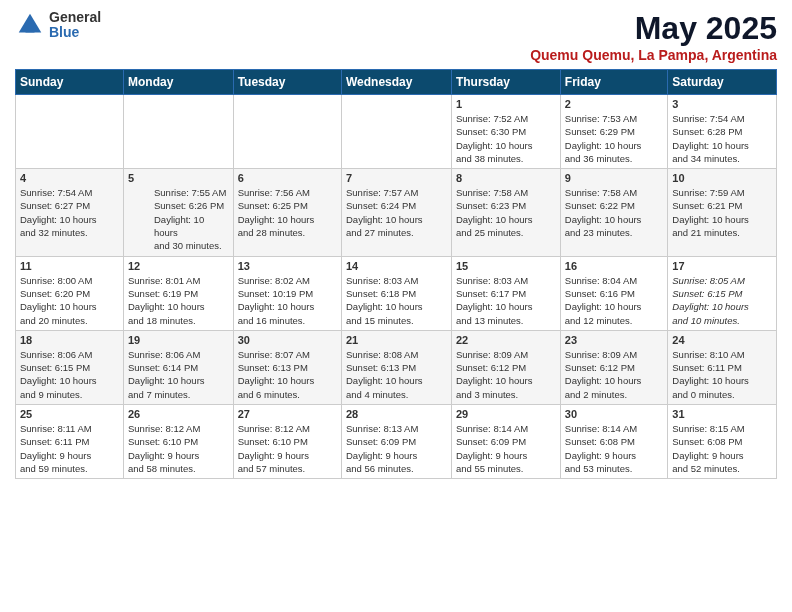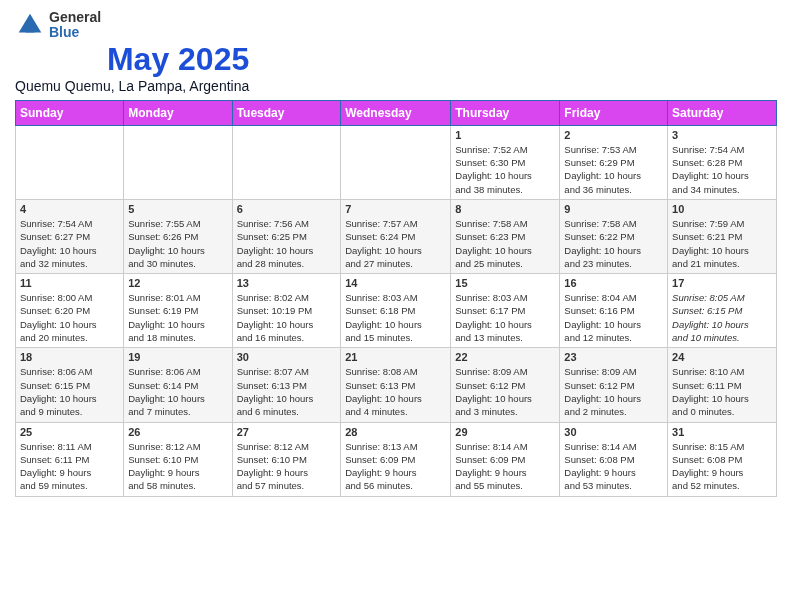--- a/index.html
+++ b/index.html
@@ -8,21 +8,20 @@
       background: #fff;
       width: 792px;
       min-height: 612px;
       padding: 10px 15px 15px 15px;
     }
     .header {
       display: flex;
       justify-content: space-between;
       align-items: flex-start;
       margin-bottom: 6px;
-      flex-direction: column;
     }
     .logo {
       display: flex;
       align-items: center;
       gap: 4px;
     }
     .logo-text {
       display: flex;
       flex-direction: column;
       line-height: 1.1;
@@ -40,35 +39,35 @@
     .logo-icon {
       width: 30px;
       height: 30px;
     }
     .title-block {
       text-align: right;
     }
     .month-title {
       font-size: 32px;
       font-weight: bold;
-      color: #1d4ed8;
+      color: #0f172a;
       text-align: right;
     }
     .location {
       font-size: 14px;
-      font-weight: normal;
-      color: #0f172a;
+      font-weight: bold;
+      color: #b91c1c;
     }
     .calendar {
       width: 100%;
       border-collapse: collapse;
       border: 1px solid #ccc;
     }
     .calendar th {
-      background-color: #d946ef;
+      background-color: #0c4a6e;
       color: #fff;
       font-size: 12px;
       font-weight: bold;
       padding: 5px 4px;
       text-align: left;
       border: 1px solid #2a6ab0;
     }
     .calendar td {
       vertical-align: top;
       border: 1px solid #ccc;
@@ -159,21 +158,21 @@
       <tr>
         <td>
           <span class="day-number">4</span>
           <div class="cell-content" style="white-space: pre-line;">Sunrise: 7:54 AM
 Sunset: 6:27 PM
 Daylight: 10 hours
 and 32 minutes.</div>
         </td>
         <td>
           <span class="day-number">5</span>
-          <div class="cell-content" style="white-space: pre-line;">Sunrise: 7:55 AM
+          <div class="cell-content" style="white-space: pre-line; margin-left: 26px;">Sunrise: 7:55 AM
 Sunset: 6:26 PM
 Daylight: 10 hours
 and 30 minutes.</div>
         </td>
         <td>
           <span class="day-number">6</span>
           <div class="cell-content" style="white-space: pre-line;">Sunrise: 7:56 AM
 Sunset: 6:25 PM
 Daylight: 10 hours
 and 28 minutes.</div>

